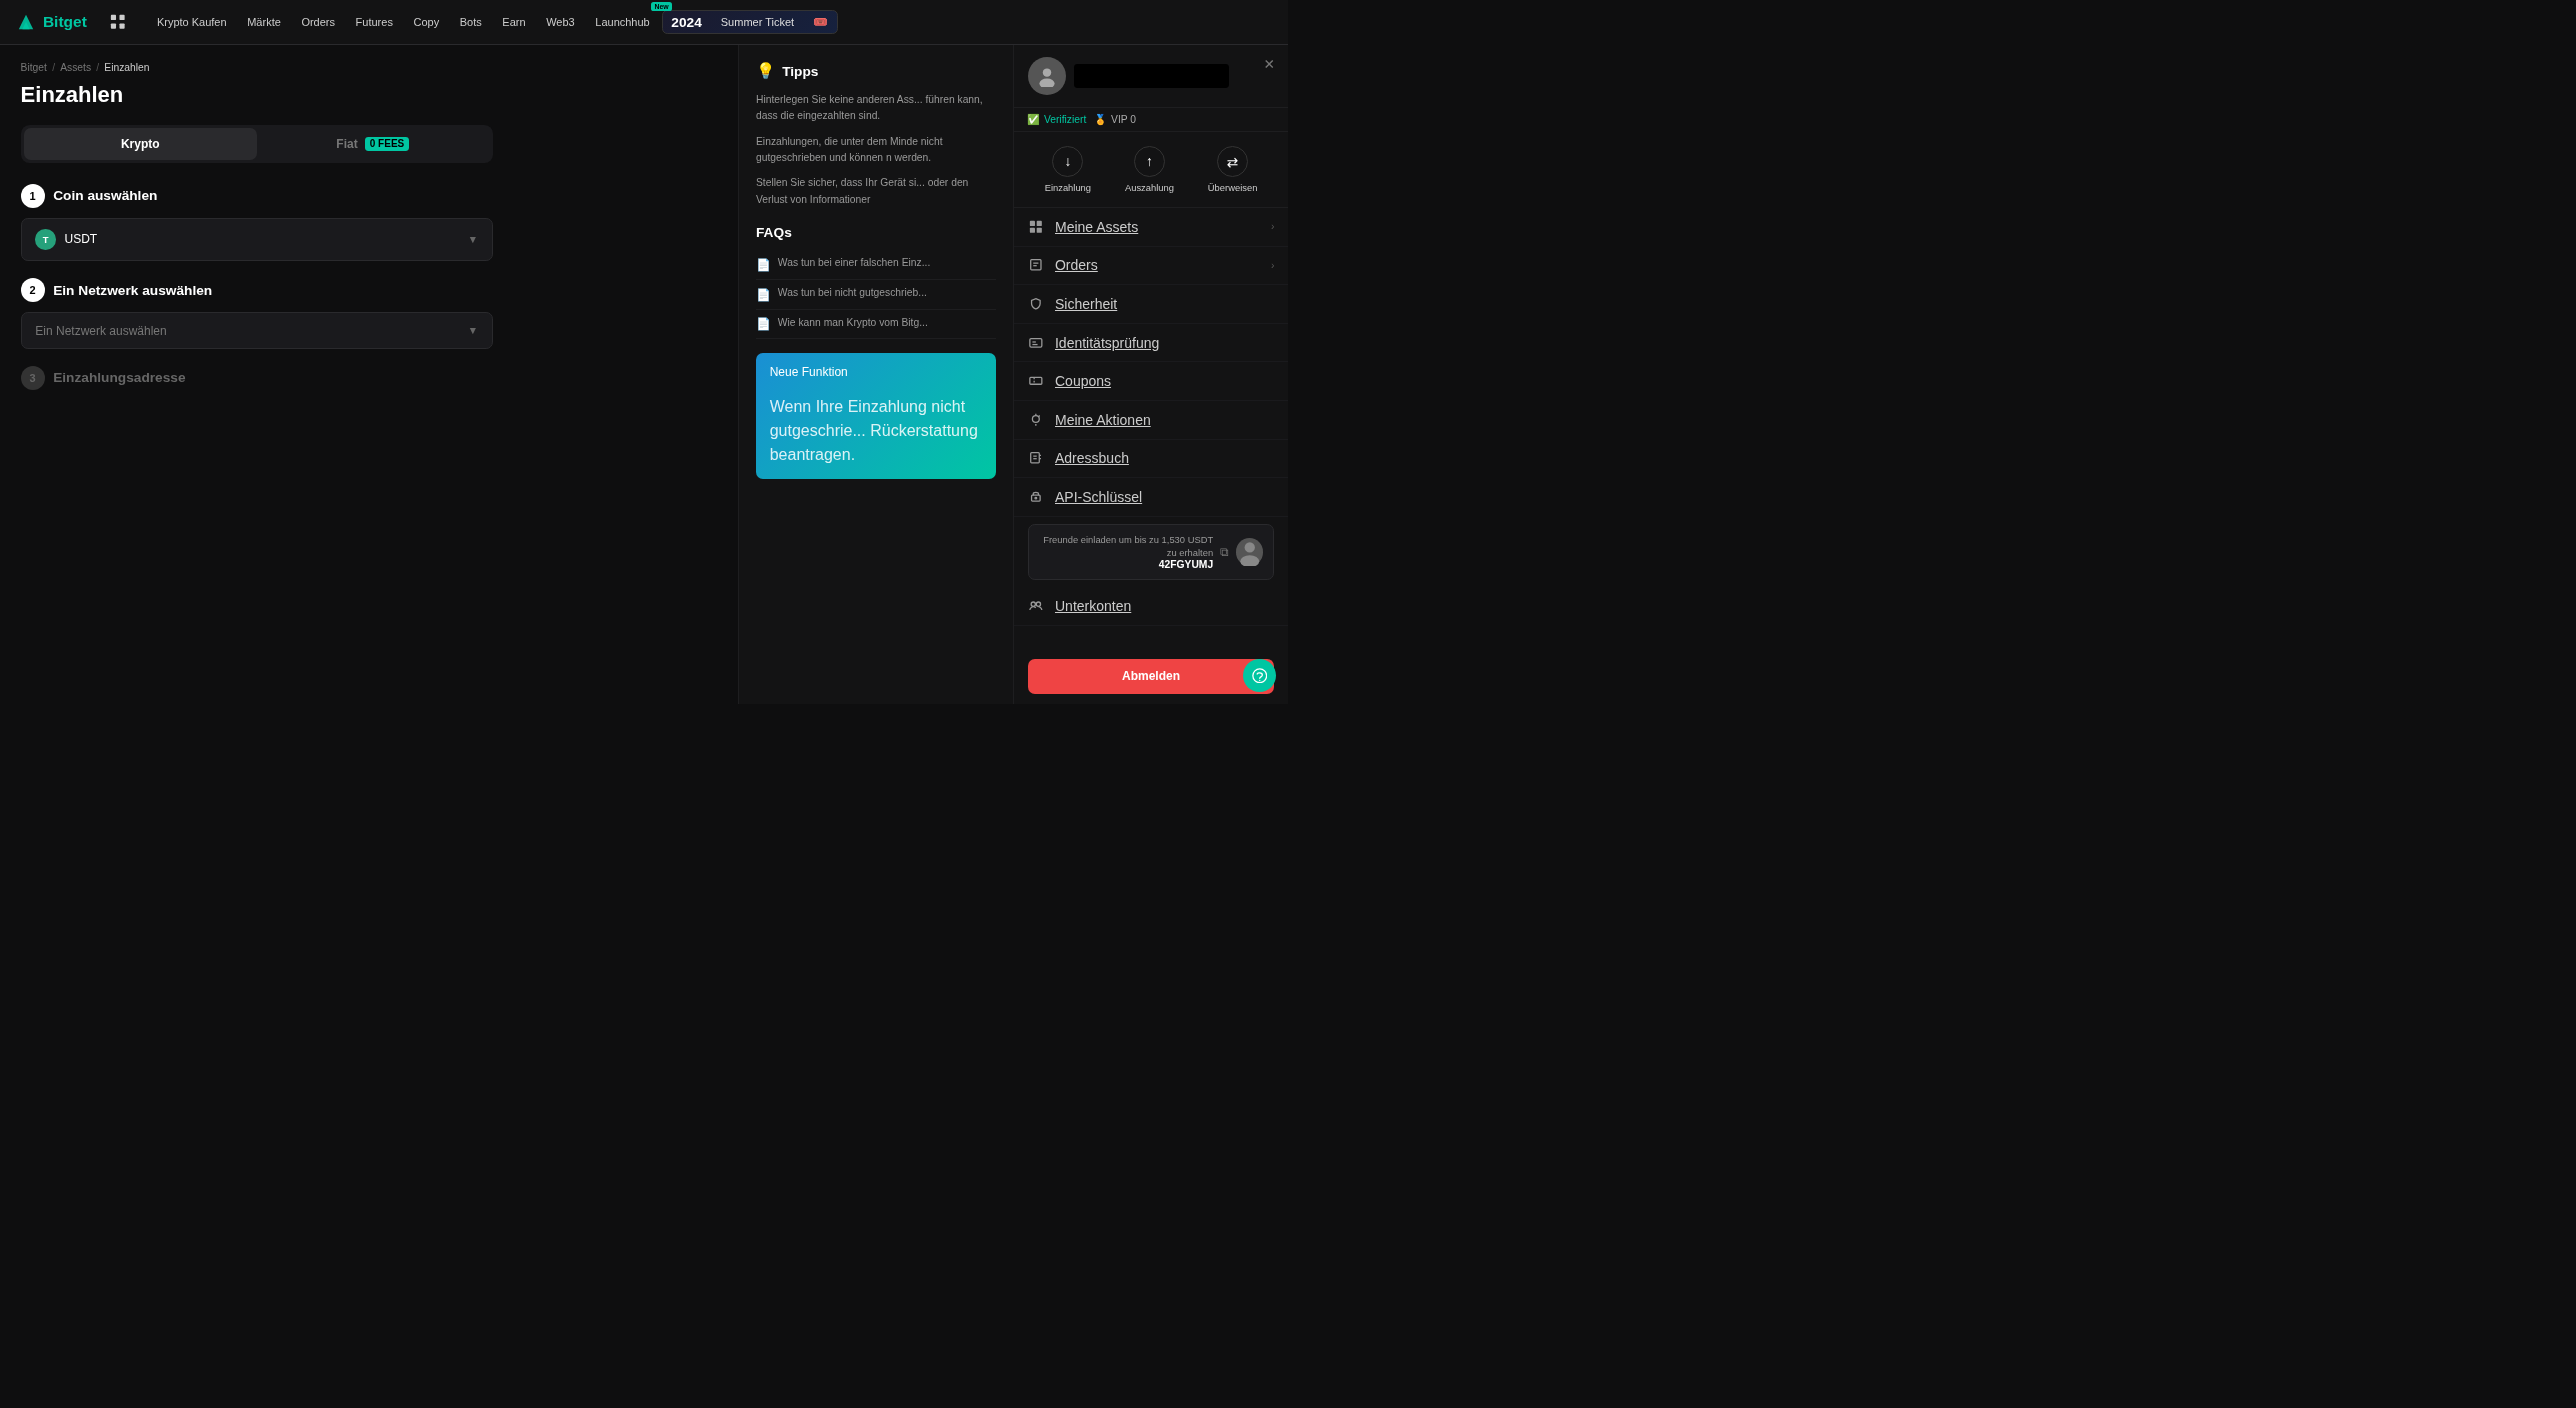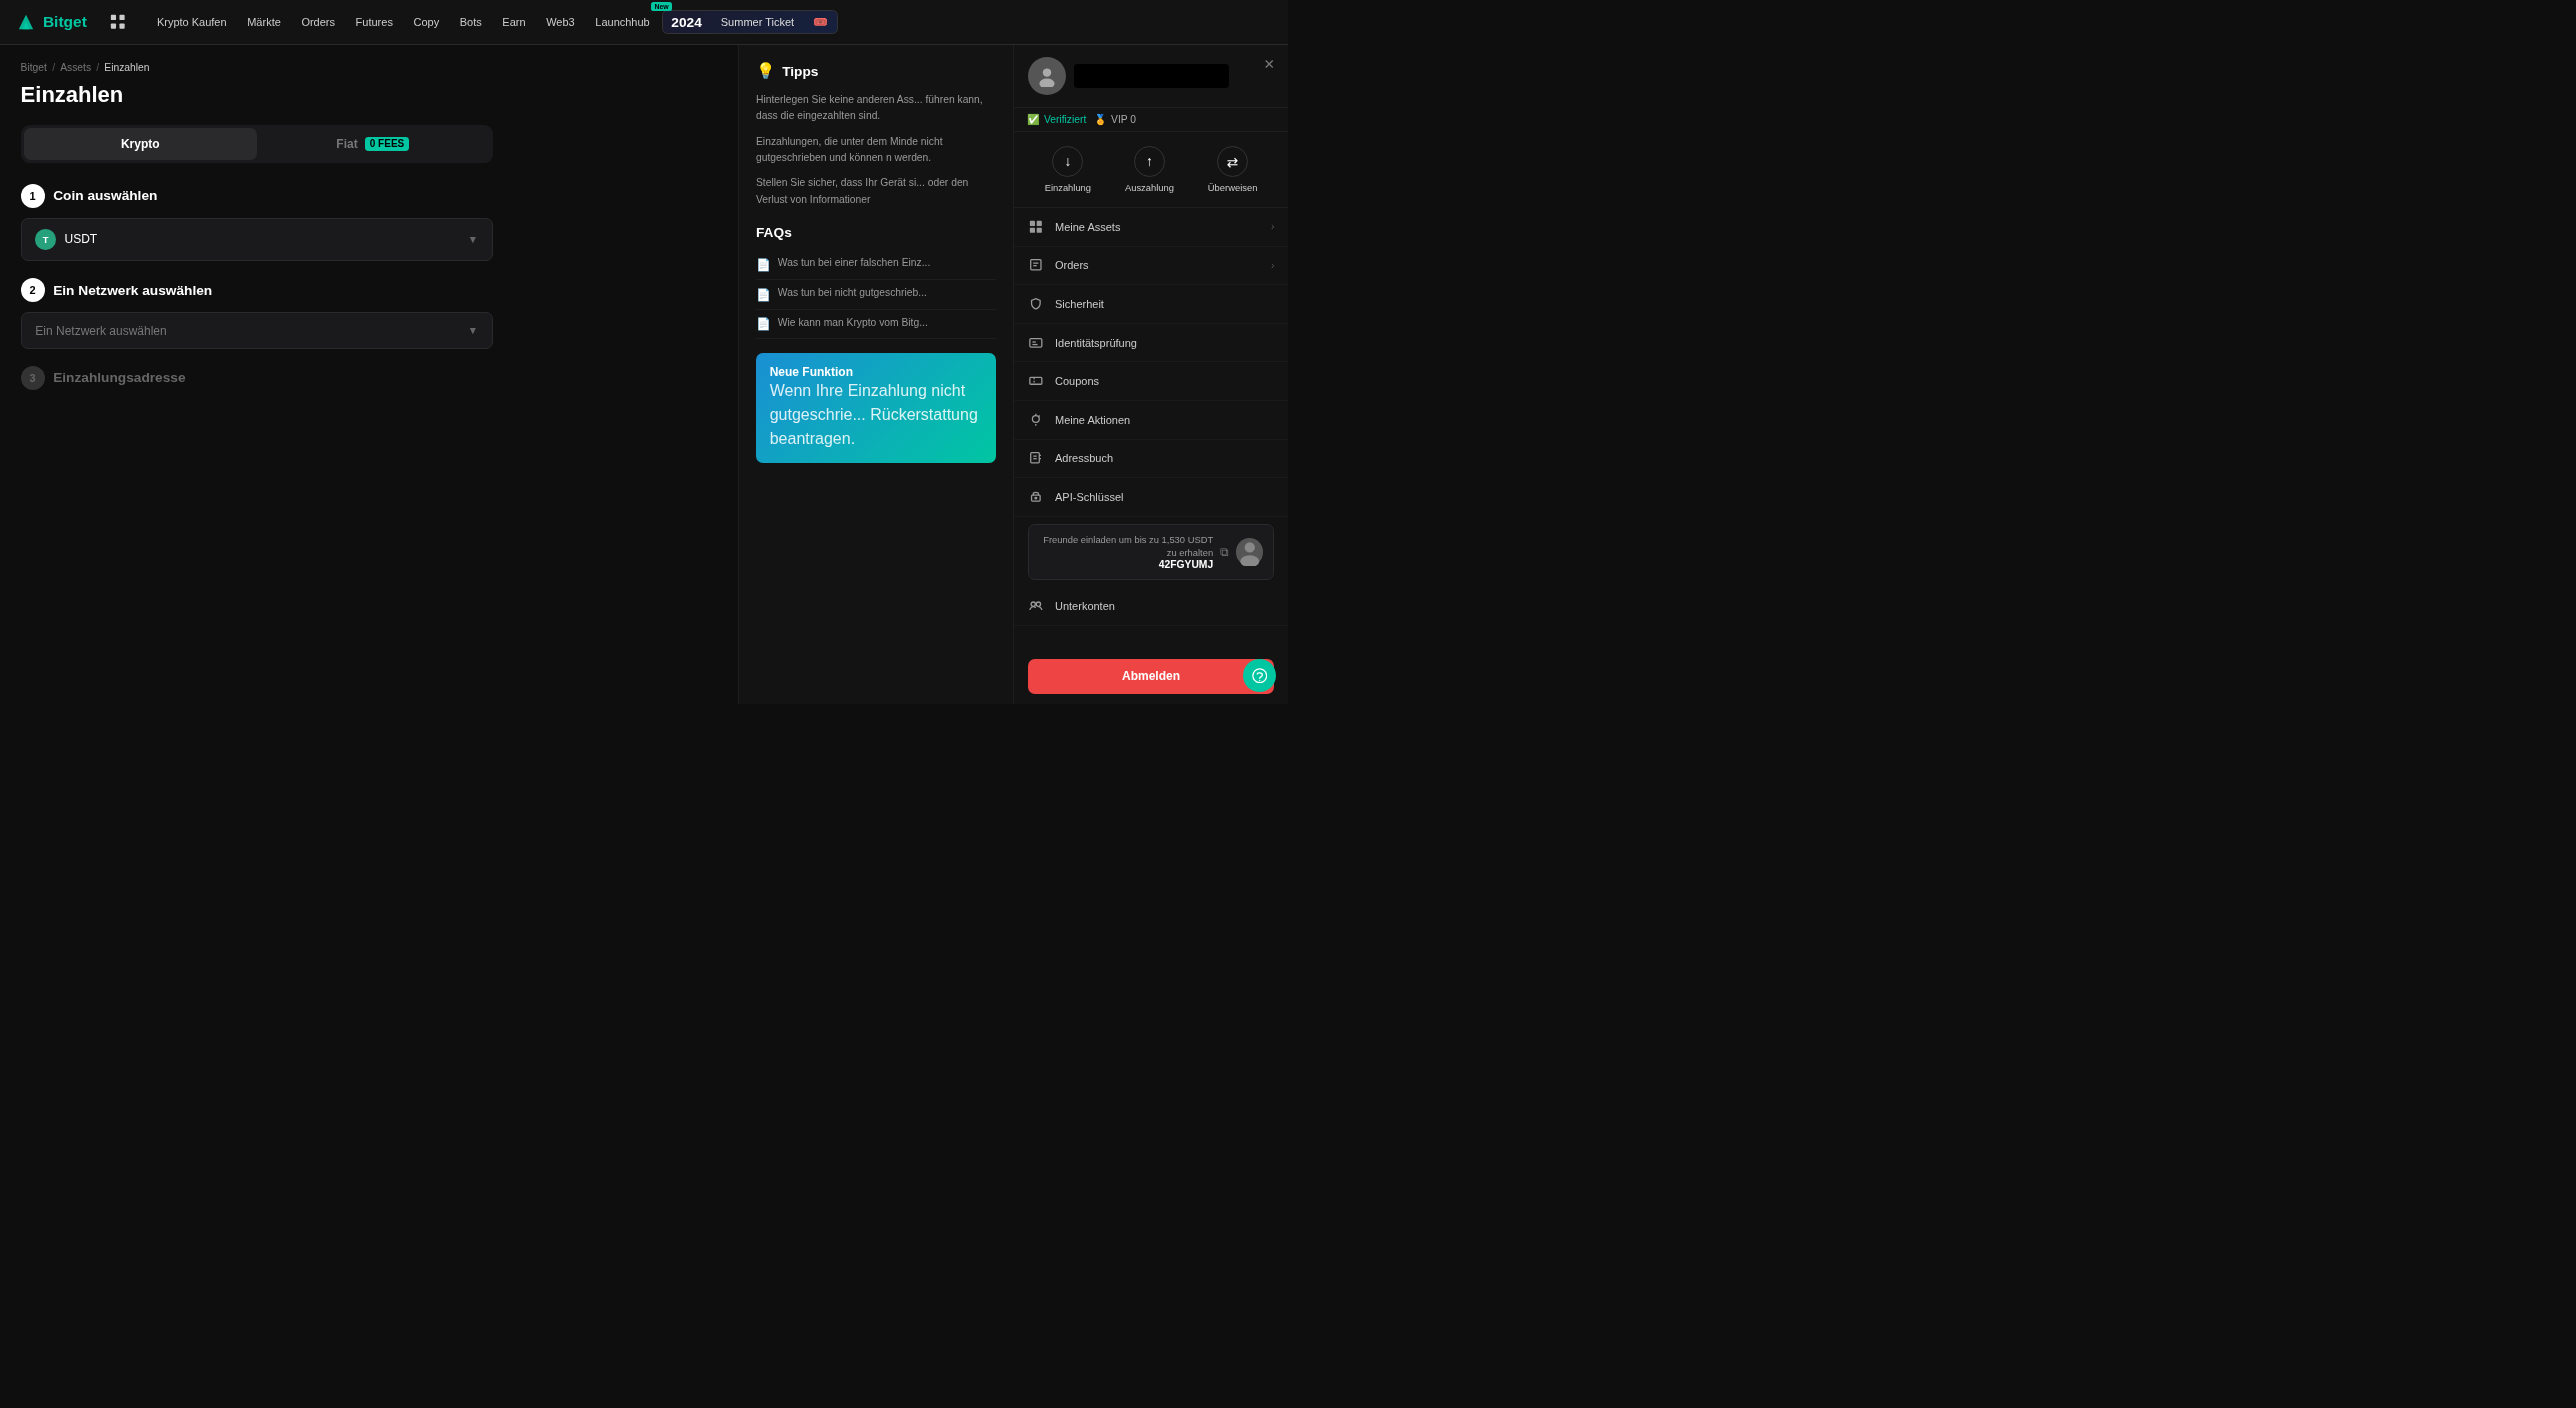--- a/index.html
+++ b/index.html
@@ -273,23 +273,23 @@
 
     
     .new-function-banner {
       background: linear-gradient(135deg, #1a8fd4, #00c6a2);
       border-radius: 6.9px;
       padding: 12px 13.7px;
       margin-top: 13.7px;
     }
     .new-function-title {
       font-size: 12px;
-      font-weight: 700;
-      color: #fff;
-      margin-bottom: 0;
+      font-weight: 400;
+      color: #fff;
+      margin-bottom: 16px;
     }
     .new-function-text {
       font-size: 16px;
       color: rgba(255,255,255,0.85);
       line-height: 1.5;
     }
 
     
     .right-panel {
       width: 275px;
@@ -375,22 +375,23 @@
       height: 17px;
       display: flex;
       align-items: center;
       justify-content: center;
       font-size: 13px;
       color: #999;
       flex-shrink: 0;
     }
     .menu-label {
       flex: 1;
-      font-size: 11px;
+      font-size: 14px;
       color: #ccc;
+      text-decoration: underline;
     }
     .menu-arrow {
       color: #555;
       font-size: 10.3px;
     }
 
     
     .referral-box {
       margin: 6.9px 13.7px;
       background: #1a1a1d;

